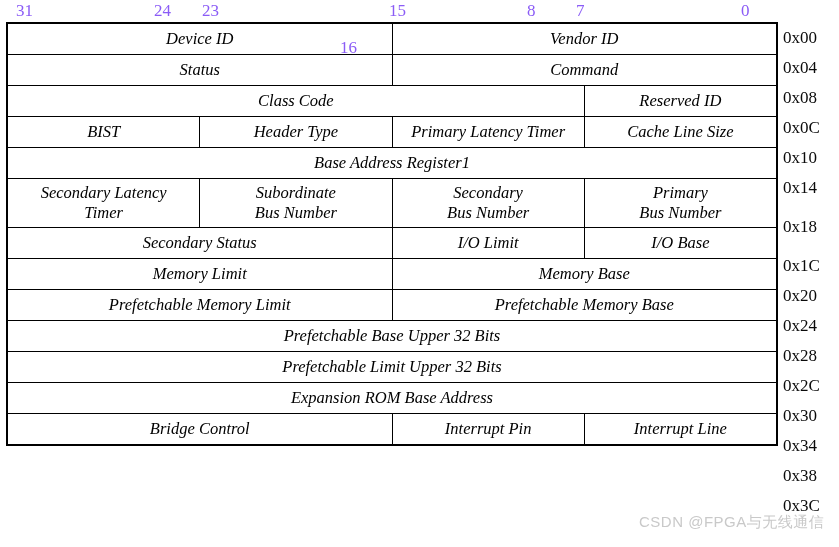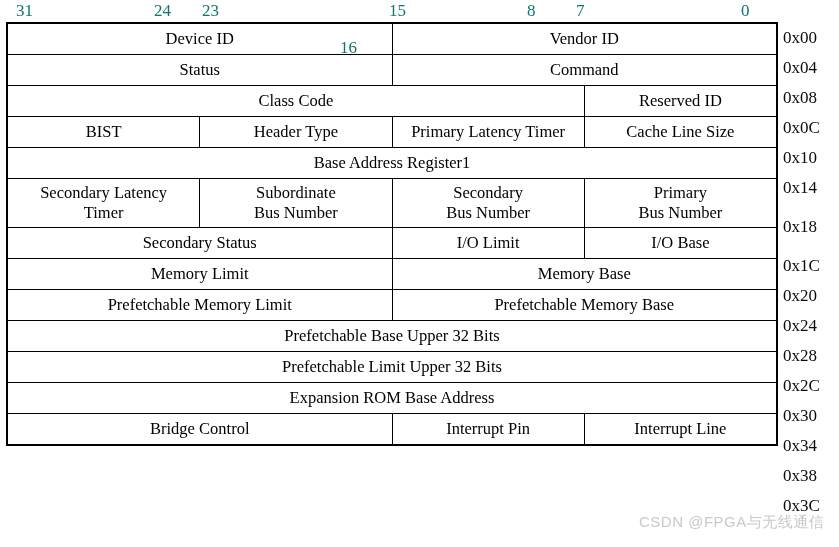--- a/index.html
+++ b/index.html
@@ -31,21 +31,21 @@
     top: 0px;
     width: 770px;
     height: 23px;
   }
   .bit-label {
     position: absolute;
     top: 0px;
     font-size: 17px;
     line-height: 21px;
     white-space: nowrap;
-    color: #0f766e;
+    color: #8b5cf6;
   }
 
   
   .reg-table {
     position: absolute;
     left: 7px;
     top: 23px;
     width: 770px;
     border-collapse: collapse;
     table-layout: fixed;
@@ -60,20 +60,21 @@
     color: #000000;
     font-family: "Liberation Serif", "DejaVu Serif", serif;
   }
   .r-single { height: 30px; }
   .r-double { height: 48px; }
 
   .cell-txt {
     display: block;
     padding: 0 12px;
     white-space: pre-line;
+    font-style: italic;
   }
 
   
   .reg-table {
     border: 1px solid #000;
     box-shadow: 0 0 0 1px #000;
   }
 
   
   .addr-col {

